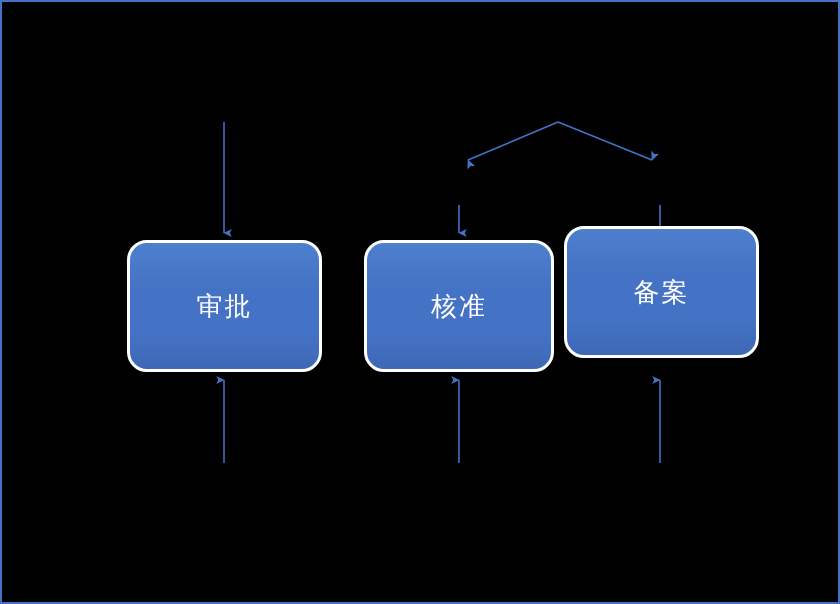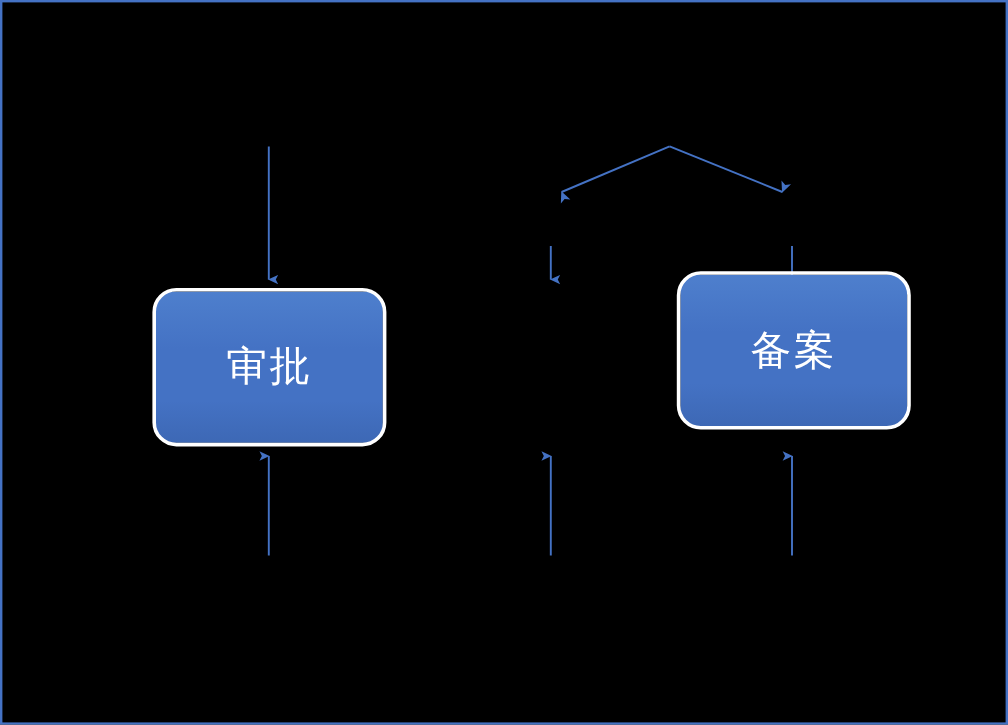--- a/index.html
+++ b/index.html
@@ -35,21 +35,21 @@
     border: 3px solid #FFFFFF;
     background: linear-gradient(180deg, #4E7FCD 0%, #4472C4 38%, #4472C4 72%, #3D68B5 100%);
     box-shadow: 0 2px 4px rgba(0,0,0,0.55);
     display: flex;
     align-items: center;
     justify-content: center;
     z-index: 3;
   }
   .node-label {
     color: #FFFFFF;
-    font-size: 34px;
+    font-size: 26px;
     line-height: 1;
     letter-spacing: 2px;
     font-weight: 400;
     text-align: center;
     user-select: none;
   }
 </style>
 </head>
 <body>
 
@@ -80,18 +80,21 @@
       <line x1="222" y1="461" x2="222" y2="378" marker-end="url(#arrow-up-head)"></line>
       <line x1="457" y1="461" x2="457" y2="378" marker-end="url(#arrow-up-head)"></line>
       <line x1="658" y1="461" x2="658" y2="378" marker-end="url(#arrow-up-head)"></line>
     </g>
   </svg>
 
   <div class="node-box" id="box-0" style="left: 125px; top: 238px; width: 195px; height: 132px;">
     <span class="node-label">审批</span>
   </div>
 
+  <div class="node-box" id="box-1" style="left: 362px; top: 238px; width: 190px; height: 132px;">
+    <span class="node-label">核准</span>
+  </div>
 
   <div class="node-box" id="box-2" style="left: 562px; top: 224px; width: 195px; height: 132px;">
     <span class="node-label">备案</span>
   </div>
 
 </div>
 
 </body></html>

